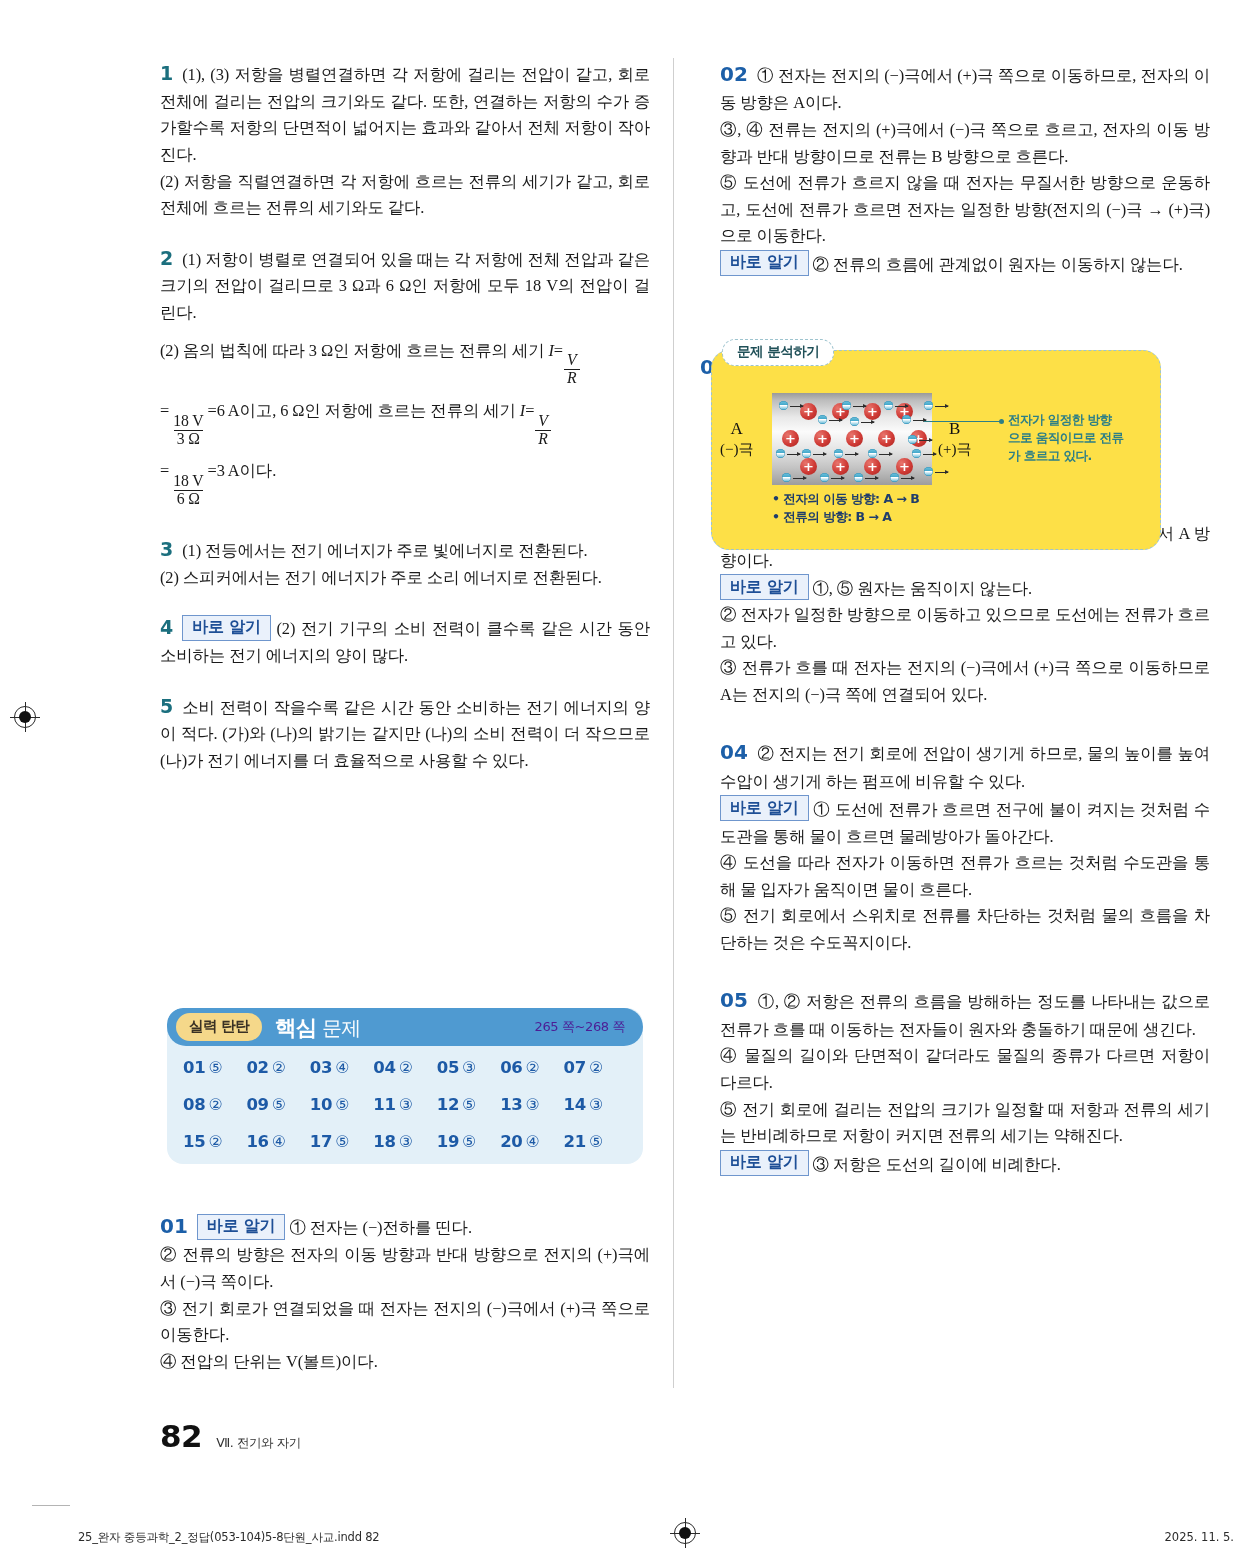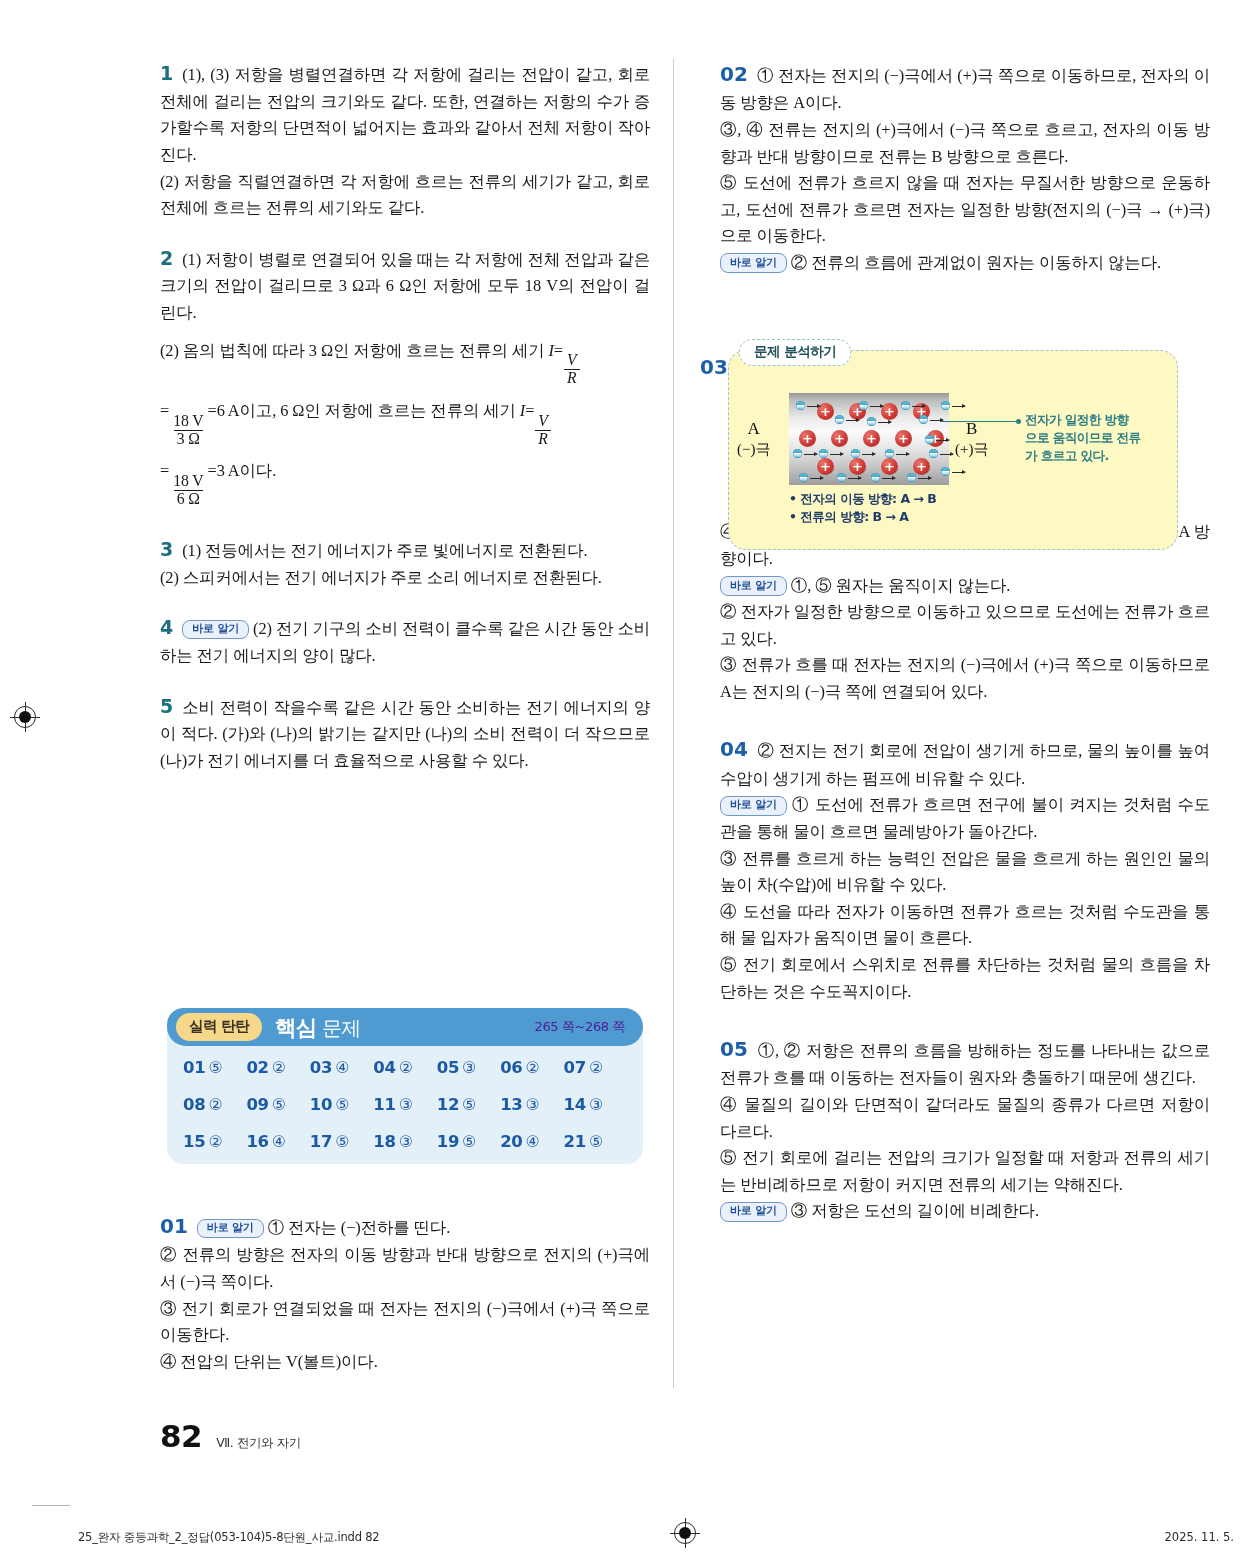--- a/index.html
+++ b/index.html
@@ -59,26 +59,26 @@
     letter-spacing: 0;
   }
   .qnum.blue { color: #1c5fa8; font-size: 20px; }
 
   .para { margin: 0; }
 
   
   .baro {
     display: inline-block;
     font-family: "DejaVu Sans", "Liberation Sans", sans-serif;
-    font-size: 11px;
+    font-size: 16px;
     font-weight: bold;
     color: #1e4f96;
     background: #eaf1fb;
     border: 1.2px solid #6f96cd;
-    border-radius: 8px;
+    border-radius: 0;
     padding: 1.5px 9px 2.5px 9px;
     line-height: 1.25;
     vertical-align: 2px;
     letter-spacing: -0.2px;
     white-space: nowrap;
   }
 
   
   .mi { font-family: "Liberation Serif", serif; font-style: italic; }
   .mr { font-family: "Liberation Serif", serif; font-style: normal; }
@@ -188,27 +188,27 @@
     font-family: "DejaVu Sans", "Liberation Sans", sans-serif;
     font-size: 16px;
     letter-spacing: -0.5px;
     color: #333;
   }
   .ab-foot-text b { color: #1d5aa6; font-weight: bold; font-size: 17px; }
 
   
   #analysis {
     position: absolute;
-    left: 728px;
+    left: 711px;
     top: 350px;
     width: 448px;
     height: 198px;
     border: 1.6px dashed #9ec4cf;
     border-radius: 18px;
-    background: #fef9c3;
+    background: #fde047;
   }
   #analysis-num {
     position: absolute;
     left: 700px;
     top: 355px;
     font-family: "DejaVu Sans", "Liberation Sans", sans-serif;
     font-weight: bold;
     color: #1c5fa8;
     font-size: 20px;
   }
@@ -543,21 +543,20 @@
     </div>
 
     <div class="block" style="margin-top:28px">
       <p class="para">
         <span class="qnum blue">04</span><span>② 전지는 전기 회로에 전압이 생기게 하므로, 물의 높이를 높여 수압이 생기게 하는 펌프에 비유할 수 있다.</span>
       </p>
       <p class="para">
         <span class="baro">바로 알기</span>
         <span>① 도선에 전류가 흐르면 전구에 불이 켜지는 것처럼 수도관을 통해 물이 흐르면 물레방아가 돌아간다.</span>
       </p>
-      <p class="para">③ 전류를 흐르게 하는 능력인 전압은 물을 흐르게 하는 원인인 물의 높이 차(수압)에 비유할 수 있다.</p>
       <p class="para">④ 도선을 따라 전자가 이동하면 전류가 흐르는 것처럼 수도관을 통해 물 입자가 움직이면 물이 흐른다.</p>
       <p class="para">⑤ 전기 회로에서 스위치로 전류를 차단하는 것처럼 물의 흐름을 차단하는 것은 수도꼭지이다.</p>
     </div>
 
     <div class="block" style="margin-top:28px">
       <p class="para">
         <span class="qnum blue">05</span><span>①, ② 저항은 전류의 흐름을 방해하는 정도를 나타내는 값으로 전류가 흐를 때 이동하는 전자들이 원자와 충돌하기 때문에 생긴다.</span>
       </p>
       <p class="para">④ 물질의 길이와 단면적이 같더라도 물질의 종류가 다르면 저항이 다르다.</p>
       <p class="para">⑤ 전기 회로에 걸리는 전압의 크기가 일정할 때 저항과 전류의 세기는 반비례하므로 저항이 커지면 전류의 세기는 약해진다.</p>

